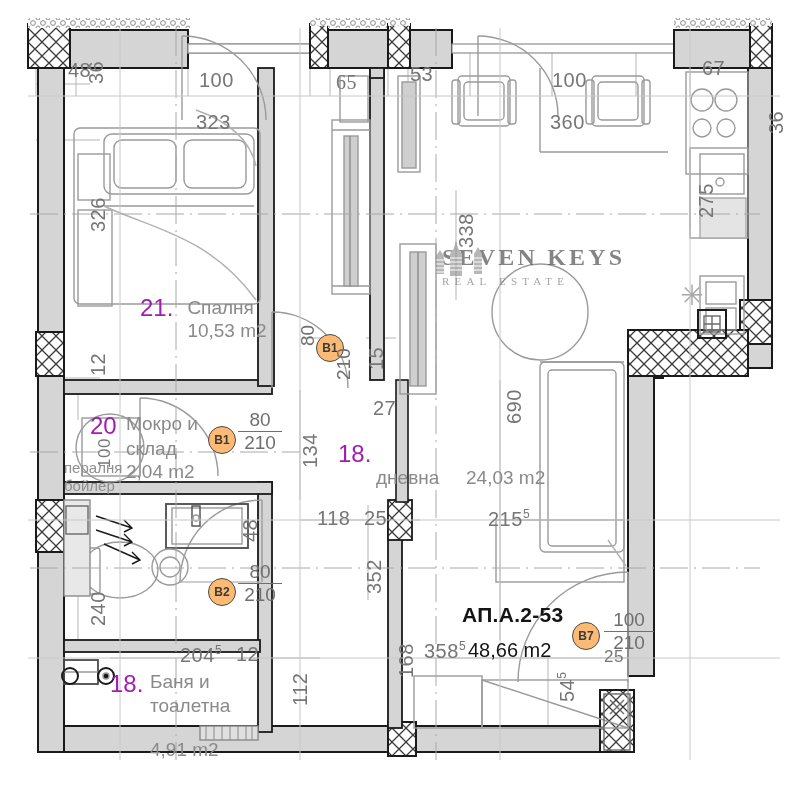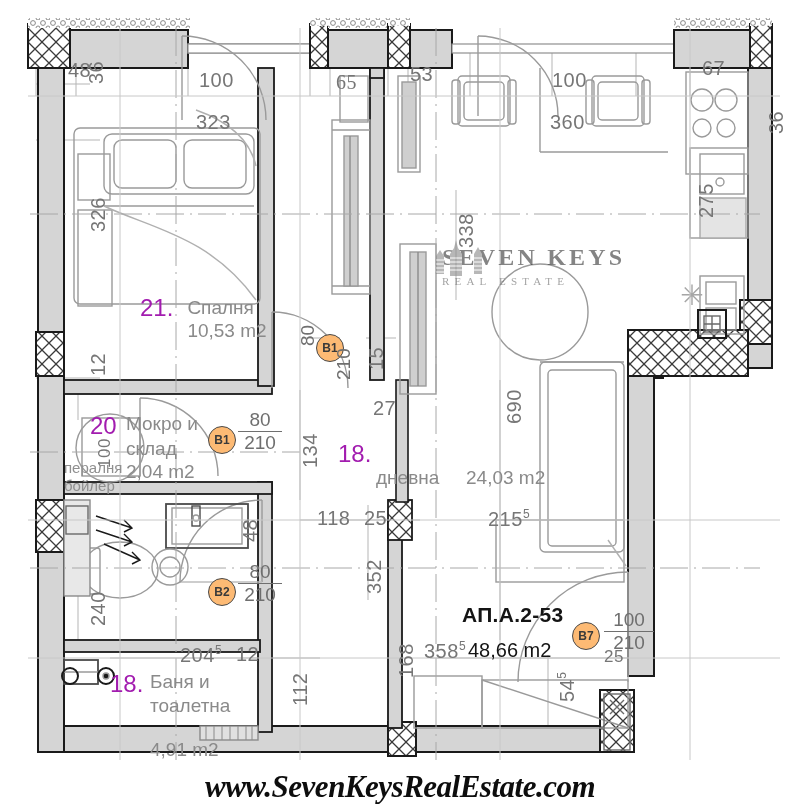--- a/index.html
+++ b/index.html
@@ -529,15 +529,14 @@
         <path d="M18,20 h12 M18,24 h12 M18,28 h12 M18,32 h12"></path>
         <path d="M42,20 h8 M42,24 h8 M42,28 h8 M42,32 h8"></path>
       </g>
     </svg>
     <div class="logo-text">
       <div class="logo-main">SEVEN KEYS</div>
       <div class="logo-sub">REAL ESTATE</div>
     </div>
   </div>
 
-  <div class="urlmark">www.SevenKeysRealEstate.com</div>
 
 </div>
 
 </body></html>

